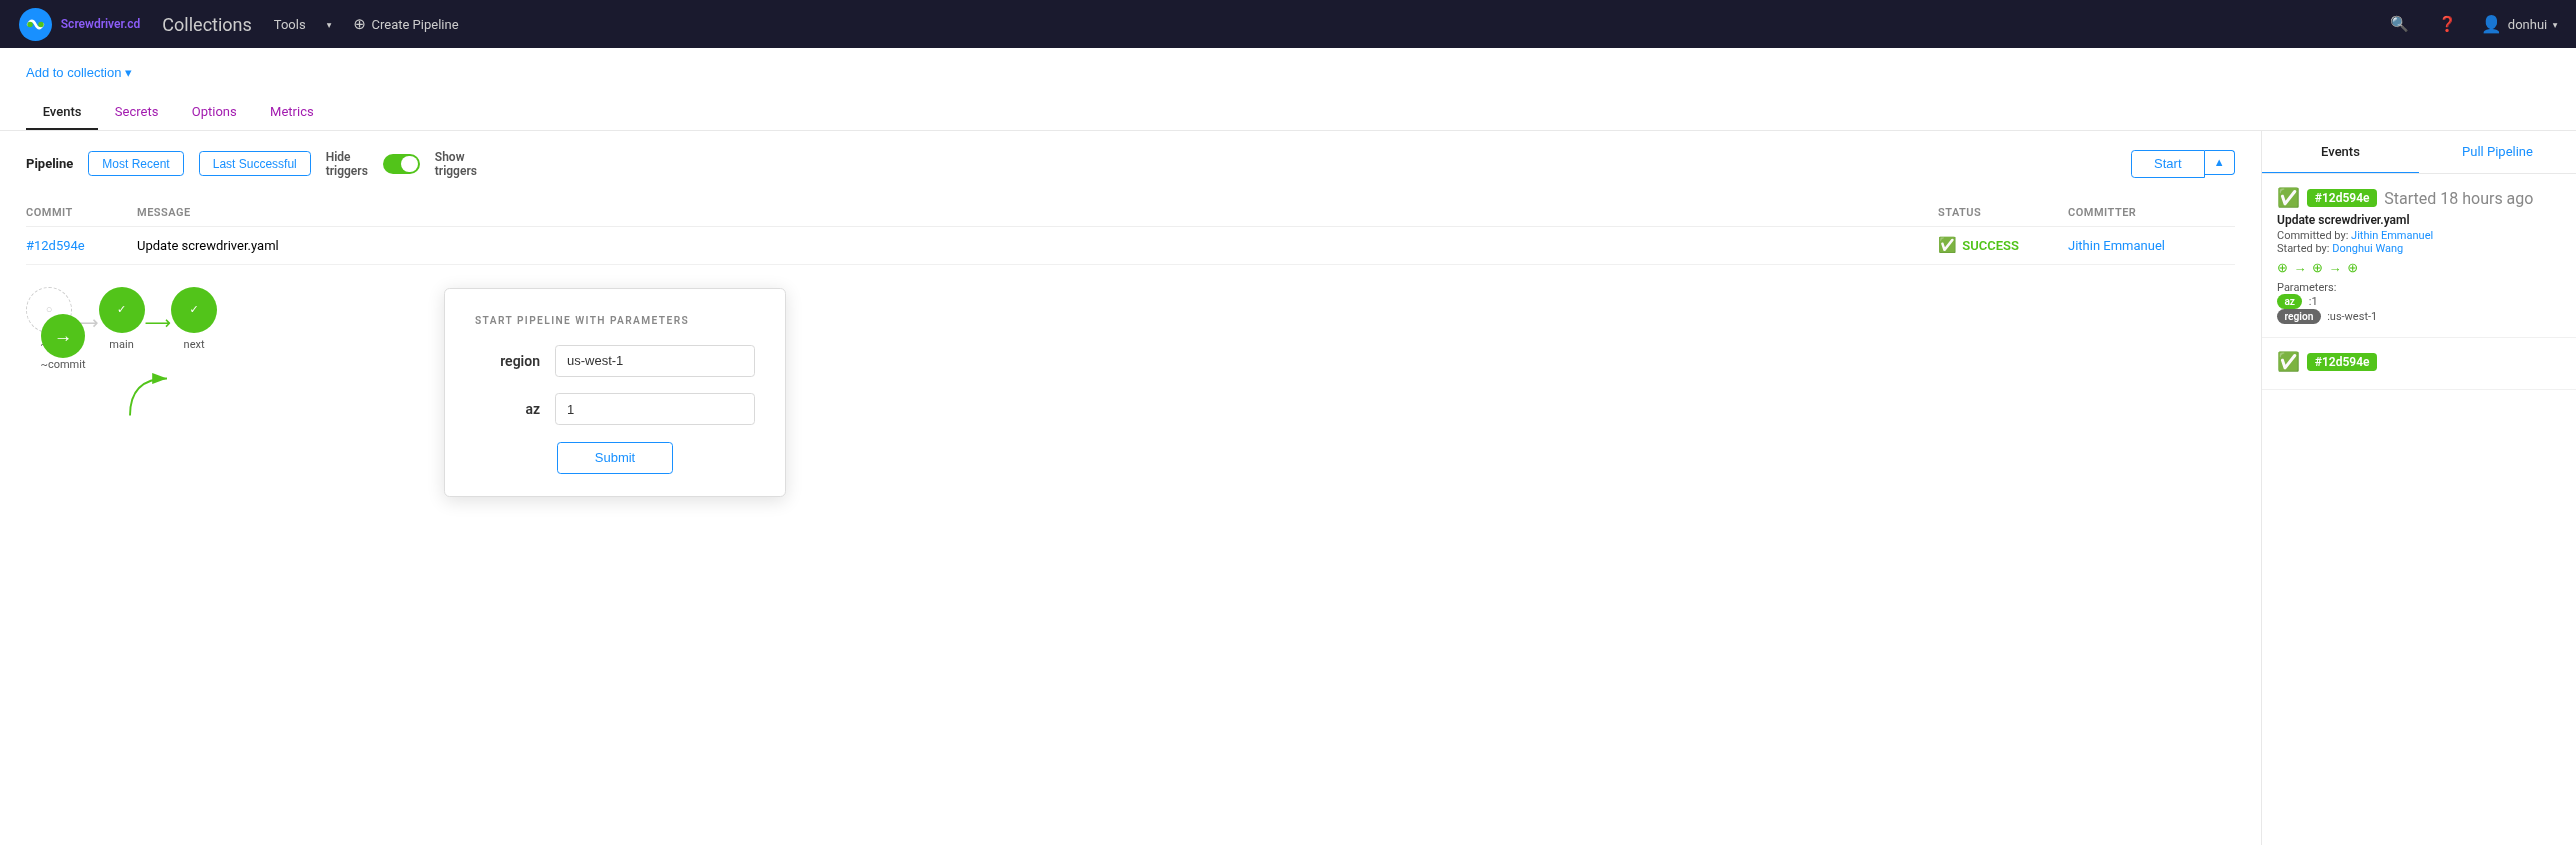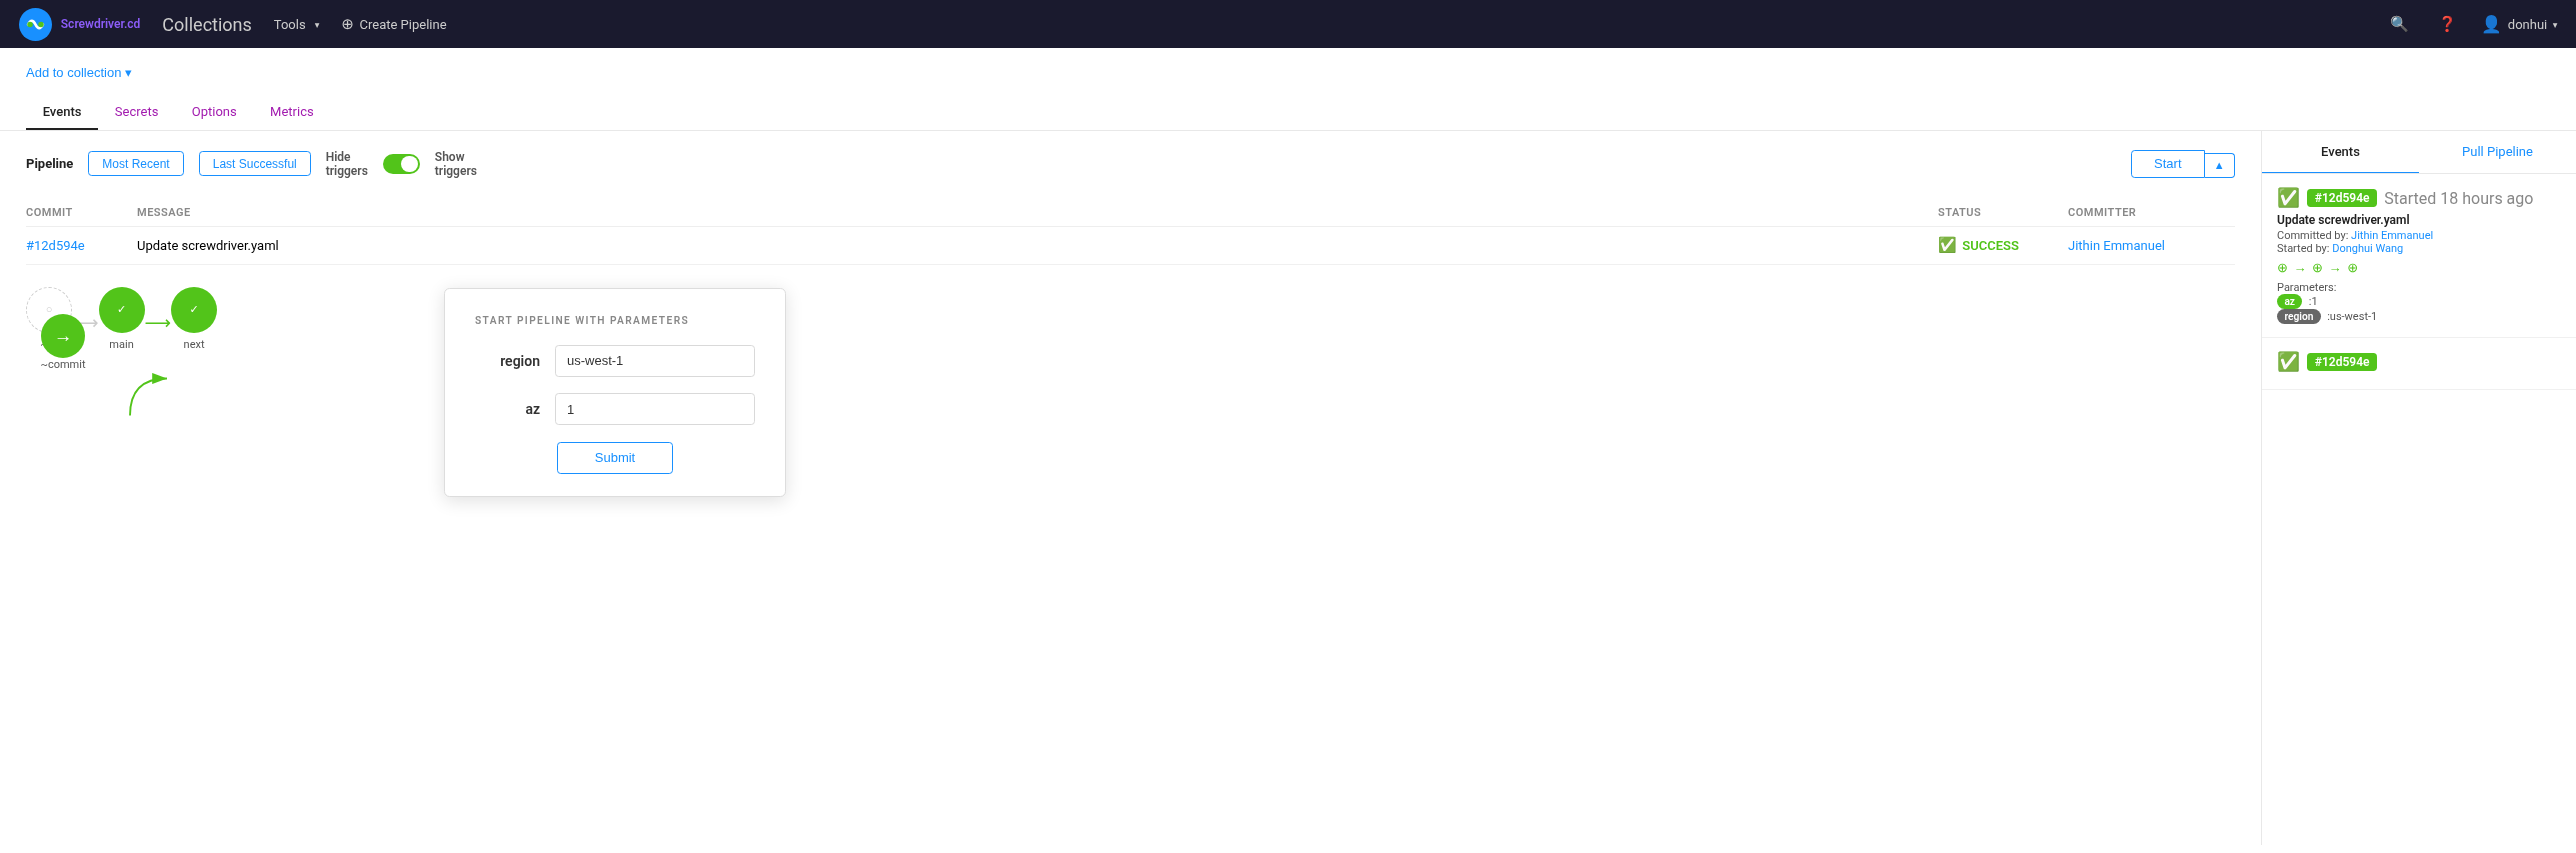--- a/index.html
+++ b/index.html
@@ -29,21 +29,21 @@
     }
     .navbar-link {
       color: #ccc;
       font-size: 18px;
       cursor: pointer;
       white-space: nowrap;
     }
     .navbar-tools {
       display: flex;
       align-items: center;
-      gap: 9px;
+      gap: 21px;
       color: #ccc;
       cursor: pointer;
     }
     .navbar-create {
       display: flex;
       align-items: center;
       gap: 5.6px;
       color: #ccc;
       cursor: pointer;
     }
@@ -178,21 +178,21 @@
       height: 16.7px;
       background: #fff;
       border-radius: 50%;
       top: 1.9px;
       right: 1.9px;
       transition: all 0.2s;
     }
     .controls-spacer { flex: 1; }
     .start-btn-group {
       display: flex;
-      align-items: flex-end;
+      align-items: flex-start;
     }
     .start-btn {
       background: #fff;
       border: 1.4px solid #1890ff;
       color: #1890ff;
       padding: 5.6px 22px;
       font-size: 13px;
       cursor: pointer;
       border-radius: 3.7px 0 0 3.7px;
     }

